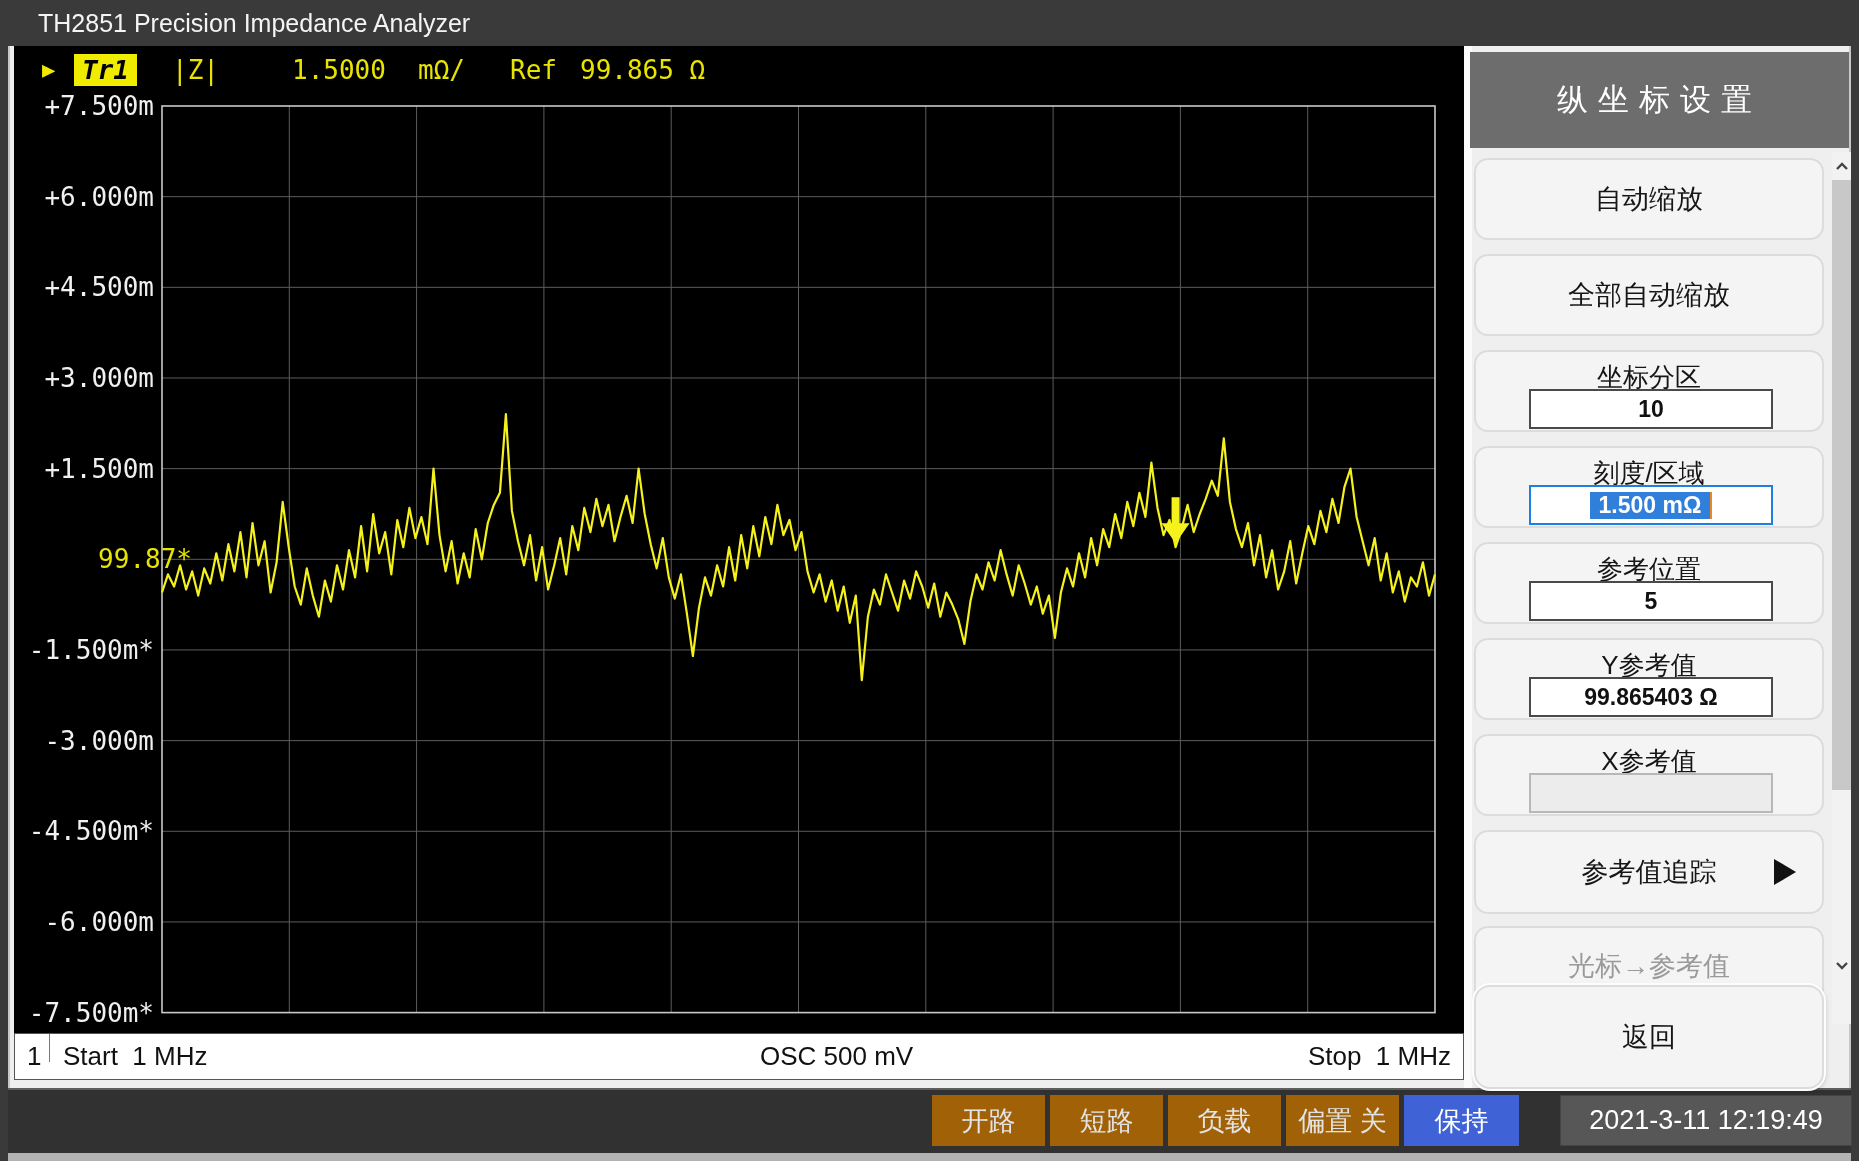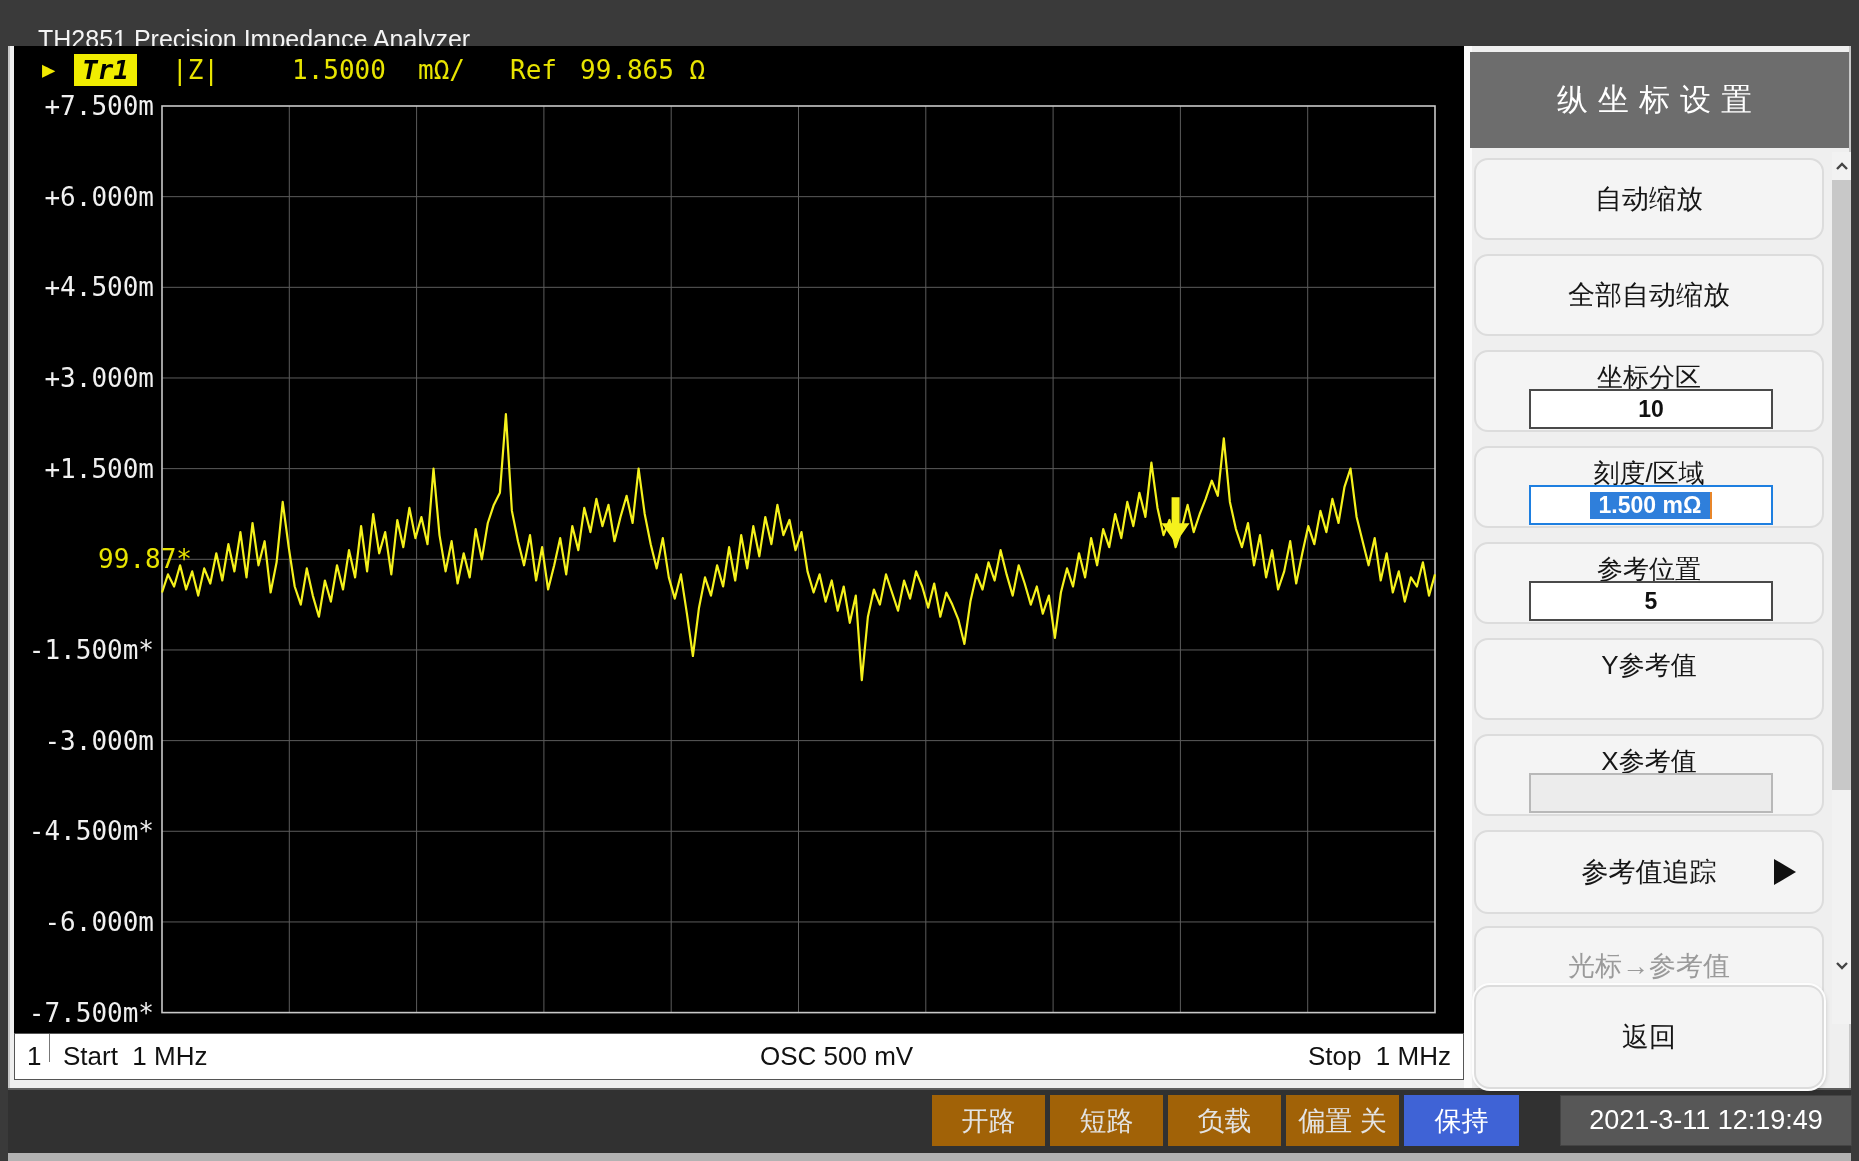--- a/index.html
+++ b/index.html
@@ -1,20 +1,20 @@
 <!DOCTYPE html>
 <html><head>
 <meta charset="utf-8">
 <style>
   html,body{margin:0;padding:0;background:#222;}
   #app{position:relative;width:1859px;height:1161px;background:#3a3a3a;overflow:hidden;
        font-family:"Liberation Sans",sans-serif;-webkit-font-smoothing:antialiased;}
   
   .titlebar{position:absolute;left:0;top:0;width:1859px;height:46px;background:#3a3a3a;}
-  .titlebar .title{position:absolute;left:38px;top:16px;height:54px;line-height:46px;
+  .titlebar .title{position:absolute;left:38px;top:0;height:54px;line-height:46px;
        color:#f4f4f4;font-size:25px;}
   
   .content{position:absolute;left:8px;top:46px;width:1843px;height:1107px;background:#efefef;
        border-left:2px solid #c8c8c8;border-right:2px solid #c8c8c8;box-sizing:border-box;}
   
   .plot{position:absolute;left:4px;top:0;width:1450px;height:987px;background:#000;}
   .plot svg{position:absolute;left:0;top:0;}
   .legend{position:absolute;left:0;top:8px;width:1450px;height:34px;
        font-family:"DejaVu Sans Mono",monospace;font-size:26px;color:#e8e400;}
   .legend .pos{position:absolute;top:0;line-height:32px;white-space:pre;}
@@ -151,20 +151,21 @@
       </div>
     </div>
 
     <div class="pitem pgroup" style="top:496px;height:82px;">
       <div class="glabel">参考位置</div>
       <div class="ginput">5</div>
     </div>
 
     <div class="pitem pgroup" style="top:592px;height:82px;">
       <div class="glabel">Y参考值</div>
+      <div class="ginput">99.865403 Ω</div>
     </div>
 
     <div class="pitem pgroup" style="top:688px;height:82px;">
       <div class="glabel">X参考值</div>
       <div class="ginput disabled"></div>
     </div>
 
     <div class="pitem pbtn" style="top:784px;height:84px;">
       <span>参考值追踪</span>
       <span class="tri-right"></span>

